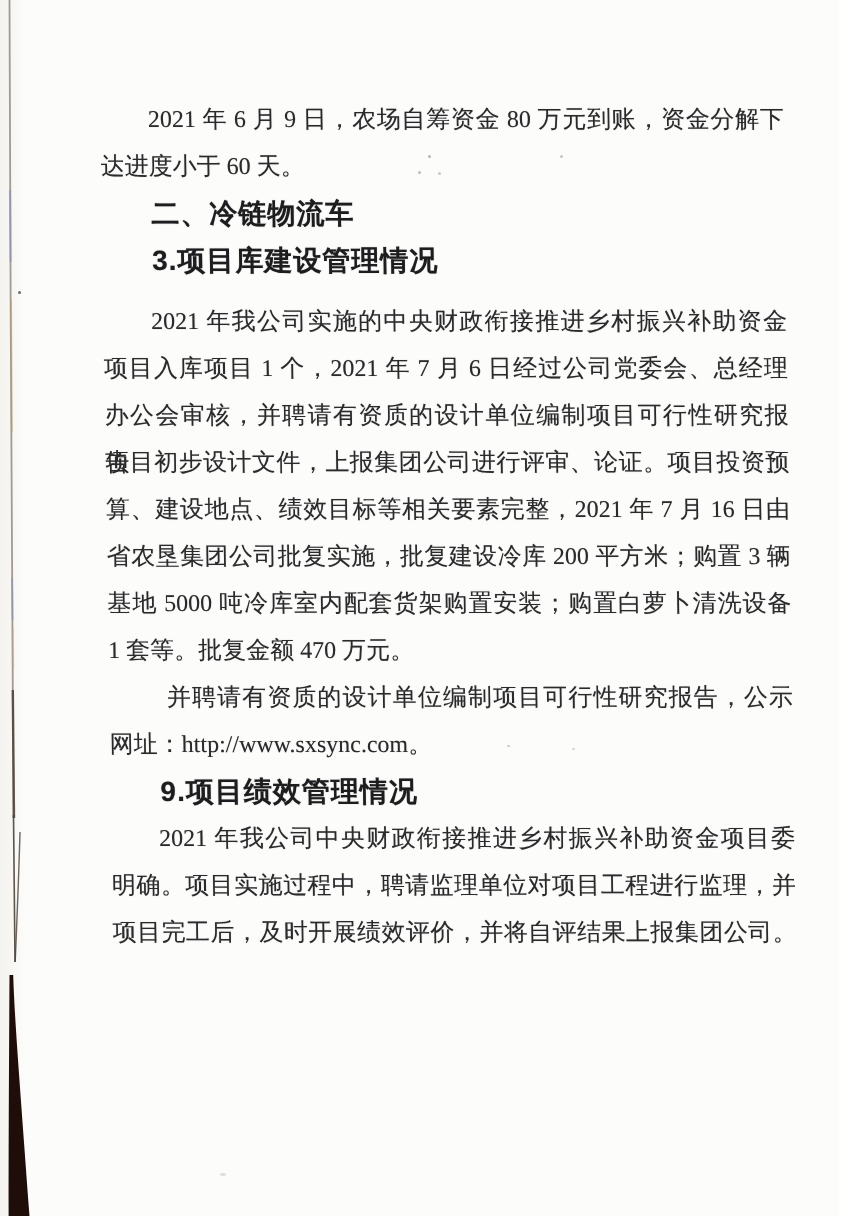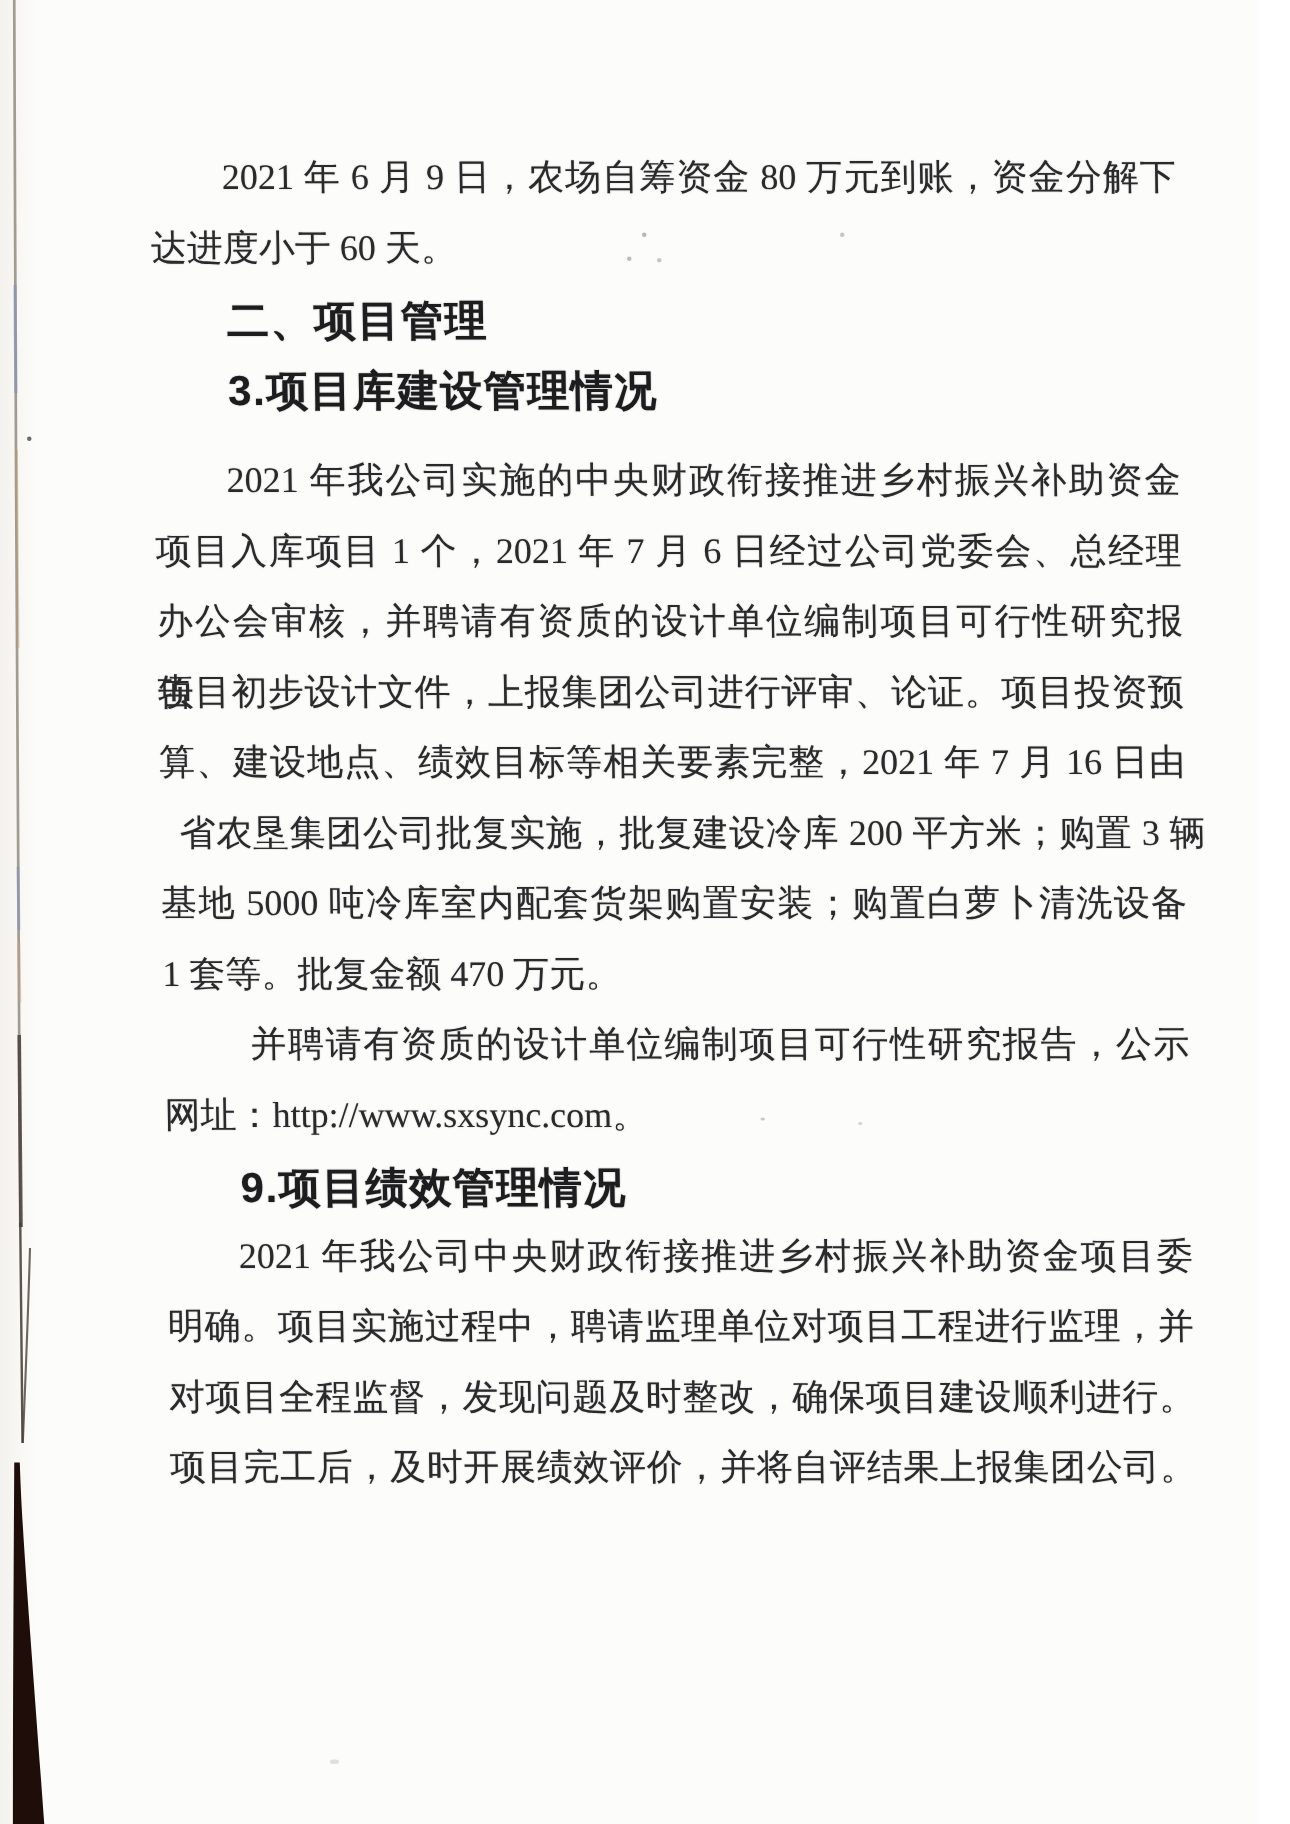--- a/index.html
+++ b/index.html
@@ -75,36 +75,35 @@
     <path d="M11,300 C11.3,345 11.6,390 12,432" fill="none" stroke-width="2" opacity="0.4" stroke="#b99a6e"></path>
     <path d="M12.6,628 C12.8,645 13,658 13.2,668" fill="none" stroke-width="2" opacity="0.4" stroke="#c9a08a"></path>
     <path d="M13.5,815 C14,870 14.8,925 15,962" fill="none" stroke-width="1.6" opacity="0.9" stroke="#4a4038"></path>
     <path d="M20,832 C18.5,885 16.5,930 15.2,962" fill="none" stroke-width="1.4" opacity="0.8" stroke="#4a4038"></path>
     <path d="M9.5,975 C9,1060 8.6,1140 8.6,1216 L29.5,1216 C20.5,1092 14.5,1020 13.2,975 Z" fill="#1e0d08"></path>
   </svg>
 
   <div class="content" id="doc-lines">
       <div class="line j" style="text-indent: 48px;">2021 年 6 月 9 日，农场自筹资金 80 万元到账，资金分解下</div>
       <div class="line" style="text-indent: 0px;">达进度小于 60 天。</div>
-      <div class="line heading" style="text-indent: 50px;">二、项目管理</div>
+      <div class="line heading" style="text-indent: 50px;">二、冷链物流车</div>
       <div class="line heading" style="text-indent: 50px;">3.项目库建设管理情况</div>
       <div class="line j" style="text-indent: 48px; margin-top: 14px;">2021 年我公司实施的中央财政衔接推进乡村振兴补助资金</div>
       <div class="line j" style="text-indent: 0px;">项目入库项目 1 个，2021 年 7 月 6 日经过公司党委会、总经理</div>
       <div class="line j" style="text-indent: 0px;">办公会审核，并聘请有资质的设计单位编制项目可行性研究报告、</div>
       <div class="line j" style="text-indent: 0px;">项目初步设计文件，上报集团公司进行评审、论证。项目投资预</div>
       <div class="line j" style="text-indent: 0px;">算、建设地点、绩效目标等相关要素完整，2021 年 7 月 16 日由</div>
-      <div class="line j" style="text-indent: 0px; margin-left: 13px;">省农垦集团公司批复实施，批复建设冷库 200 平方米；购置 3 辆</div>
+      <div class="line j" style="text-indent: 0px;">省农垦集团公司批复实施，批复建设冷库 200 平方米；购置 3 辆</div>
       <div class="line j" style="text-indent: 0px; font-family: Liberation Serif, serif;">基地 5000 吨冷库室内配套货架购置安装；购置白萝卜清洗设备</div>
       <div class="line" style="text-indent: 0px;">1 套等。批复金额 470 万元。</div>
       <div class="line j" style="text-indent: 58px;">并聘请有资质的设计单位编制项目可行性研究报告，公示</div>
       <div class="line" style="text-indent: 0px;">网址：http://www.sxsync.com。</div>
       <div class="line heading" style="text-indent: 50px;">9.项目绩效管理情况</div>
       <div class="line j" style="text-indent: 48px;">2021 年我公司中央财政衔接推进乡村振兴补助资金项目委</div>
       <div class="line j" style="text-indent: 0px;">明确。项目实施过程中，聘请监理单位对项目工程进行监理，并</div>
-      <div class="line j" style="text-indent: 0px;">对项目全程监督，发现问题及时整改，确保项目建设顺利进行。</div>
       <div class="line j" style="text-indent: 0px;">项目完工后，及时开展绩效评价，并将自评结果上报集团公司。</div>
     </div>
 
   <div class="speck" style="left:428px;top:155px;width:3px;height:3px;background:rgba(125,125,130,0.55);"></div>
   <div class="speck" style="left:560px;top:155px;width:3px;height:3px;background:rgba(135,135,140,0.45);"></div>
   <div class="speck" style="left:418px;top:171px;width:3px;height:3px;background:rgba(125,125,130,0.5);"></div>
   <div class="speck" style="left:438px;top:172px;width:3px;height:3px;background:rgba(135,135,140,0.45);"></div>
   <div class="speck" style="left:18px;top:291px;width:3px;height:3px;background:rgba(75,70,62,0.8);"></div>
   <div class="speck" style="left:507px;top:745px;width:3px;height:2px;background:rgba(150,150,150,0.5);"></div>
   <div class="speck" style="left:572px;top:748px;width:3px;height:2px;background:rgba(150,150,150,0.4);"></div>

